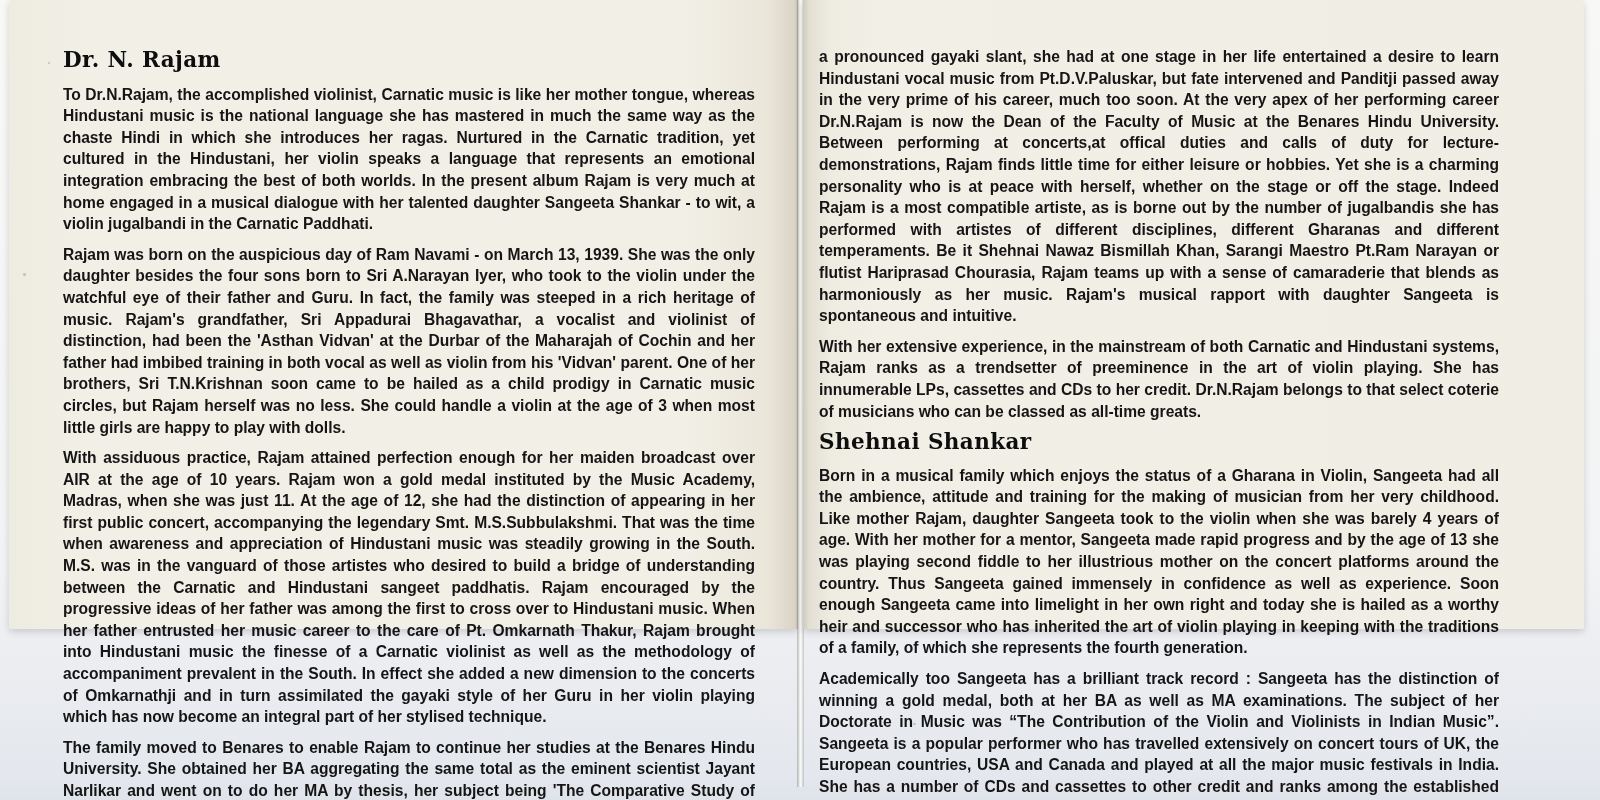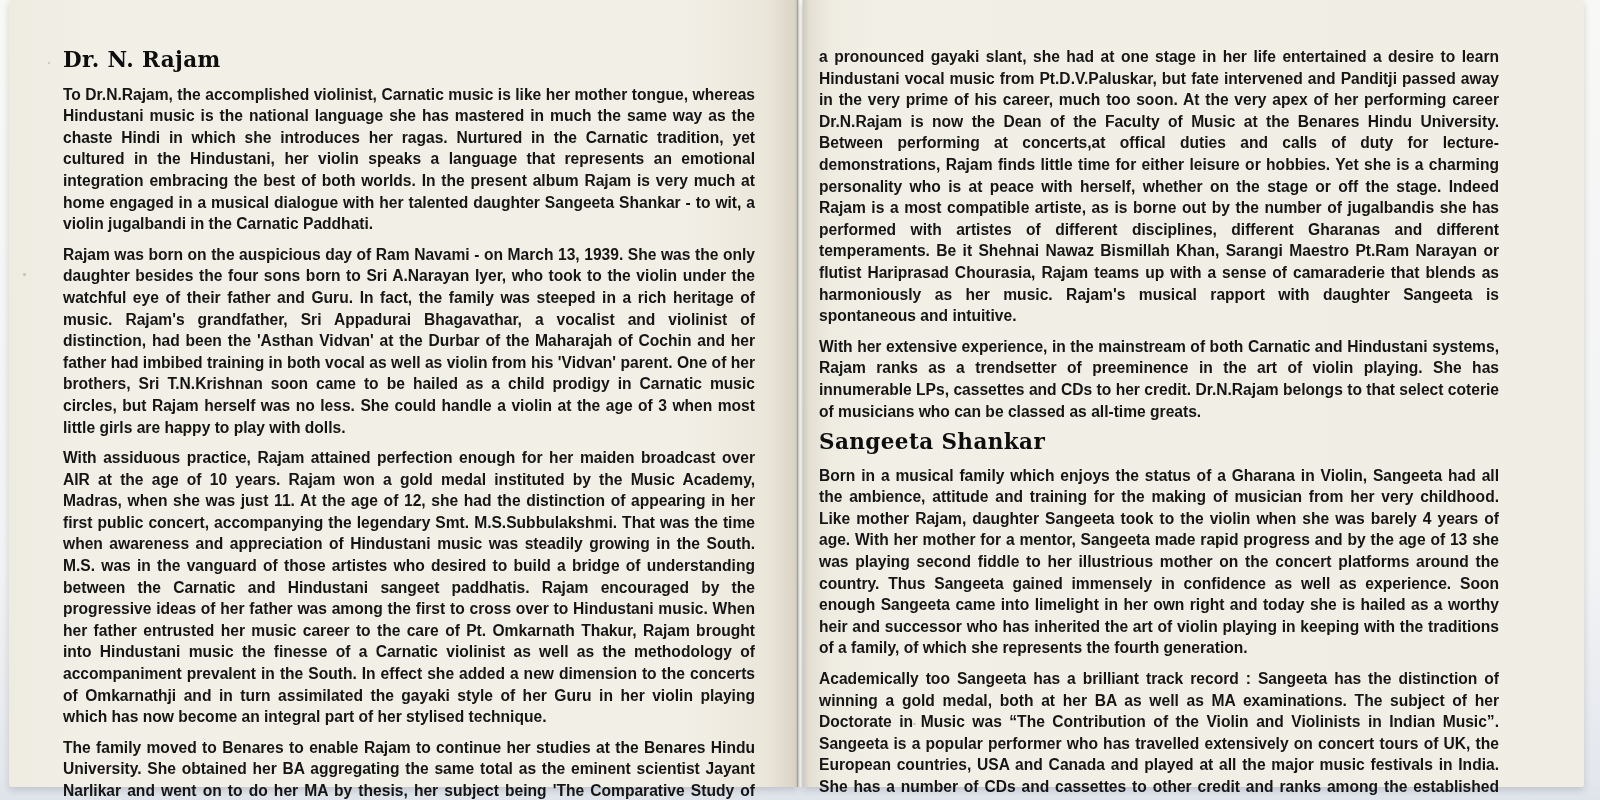--- a/index.html
+++ b/index.html
@@ -12,21 +12,21 @@
     font-family: "Liberation Sans", sans-serif;
   }
   .spread {
     position: relative;
     width: 1600px;
     height: 800px;
   }
   .page {
     position: absolute;
     top: 0;
-    height: 787px;
+    height: 629px;
     background: #f1eee5;
     box-shadow: 0 3px 7px rgba(40,40,60,0.18);
   }
   .page-left {
     left: 9px;
     width: 789px;
     background: linear-gradient(90deg, #eeebe1 0%, #f2efe6 10%, #f2efe6 86%, #eae6da 96%, #d9d4c6 99.6%, #bdb8aa 100%);
     border-radius: 3px 0 0 3px;
   }
   .page-right {
@@ -99,21 +99,21 @@
     <span class="speck" style="left:14px; top:273px; width:3px; height:3px;"></span>
     <span class="speck" style="left:39px; top:62px;  width:2px; height:2px;"></span>
   </div>
 
   <div class="fold"></div>
 
   <div class="page page-right">
     <div class="textcol textcol-right">
       <p>a pronounced gayaki slant, she had at one stage in her life entertained a desire to learn Hindustani vocal music from Pt.D.V.Paluskar, but fate intervened and Panditji passed away in the very prime of his career, much too soon. At the very apex of her performing career Dr.N.Rajam is now the Dean of the Faculty of Music at the Benares Hindu University. Between performing at concerts,at offical duties and calls of duty for lecture-demonstrations, Rajam finds little time for either leisure or hobbies. Yet she is a charming personality who is at peace with herself, whether on the stage or off the stage. Indeed Rajam is a most compatible artiste, as is borne out by the number of jugalbandis she has performed with artistes of different disciplines, different Gharanas and different temperaments. Be it Shehnai Nawaz Bismillah Khan, Sarangi Maestro Pt.Ram Narayan or flutist Hariprasad Chourasia, Rajam teams up with a sense of camaraderie that blends as harmoniously as her music. Rajam's musical rapport with daughter Sangeeta is spontaneous and intuitive.</p>
       <p>With her extensive experience, in the mainstream of both Carnatic and Hindustani systems, Rajam ranks as a trendsetter of preeminence in the art of violin playing. She has innumerable LPs, cassettes and CDs to her credit. Dr.N.Rajam belongs to that select coterie of musicians who can be classed as all-time greats.</p>
-      <h1 class="booklet-heading mid">Sangeeta Shankar</h1>
+      <h1 class="booklet-heading mid">Shehnai Shankar</h1>
       <p>Born in a musical family which enjoys the status of a Gharana in Violin, Sangeeta had all the ambience, attitude and training for the making of musician from her very childhood. Like mother Rajam, daughter Sangeeta took to the violin when she was barely 4 years of age. With her mother for a mentor, Sangeeta made rapid progress and by the age of 13 she was playing second fiddle to her illustrious mother on the concert platforms around the country. Thus Sangeeta gained immensely in confidence as well as experience. Soon enough Sangeeta came into limelight in her own right and today she is hailed as a worthy heir and successor who has inherited the art of violin playing in keeping with the traditions of a family, of which she represents the fourth generation.</p>
       <p>Academically too Sangeeta has a brilliant track record : Sangeeta has the distinction of winning a gold medal, both at her BA as well as MA examinations. The subject of her Doctorate in Music was “The Contribution of the Violin and Violinists in Indian Music”. Sangeeta is a popular performer who has travelled extensively on concert tours of UK, the European countries, USA and Canada and played at all the major music festivals in India. She has a number of CDs and cassettes to other credit and ranks among the established young musicians in the country on whom rests the future of Hindustani music. In this album, however Sangeeta reveals that by temperament and training (like her illustrious mother) she is adept at Carnatic music as well - and can offer the best of both worlds.</p>
 
     </div>
     <span class="speck" style="left:110px; top:723px; width:3px; height:2px;"></span>
   </div>
 
 </div>
 
 </body></html>

